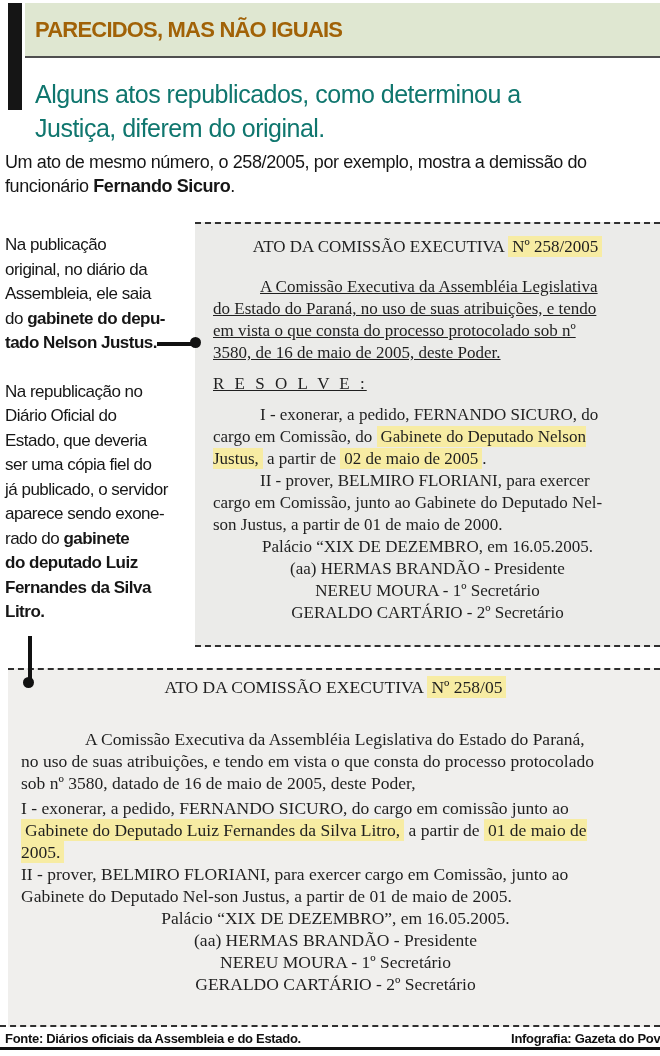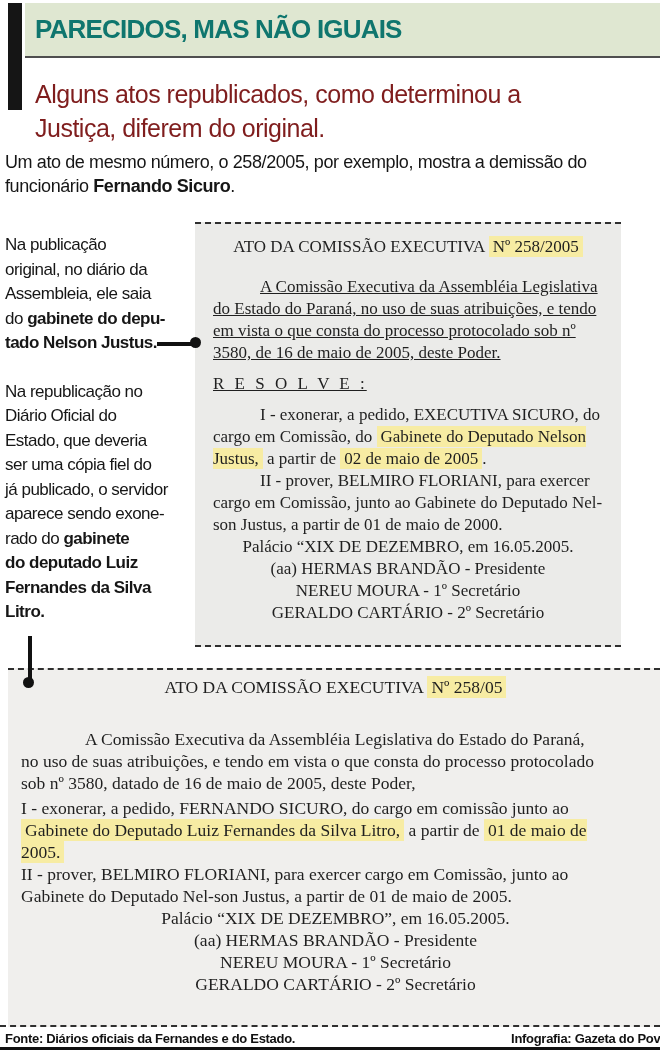--- a/index.html
+++ b/index.html
@@ -4,34 +4,34 @@
 <style>
   html,body{margin:0;padding:0;background:#fff;}
   .page{position:relative;width:660px;height:1056px;background:#ffffff;overflow:hidden;
         font-family:"Liberation Sans",sans-serif;color:#161616;}
 
   
   .accent-bar{position:absolute;left:8px;top:3px;width:14px;height:107px;background:#151515;}
   .header{position:absolute;left:25px;top:3px;width:635px;height:55px;
           background:var(--header-green,#dfe7d1);border-bottom:2px solid #4f4f4f;
           display:flex;align-items:center;box-sizing:border-box;}
-  .header h1{margin:0;padding-left:10px;font-size:26px;font-weight:700;letter-spacing:-0.8px;color:#0f766e;}
+  .header h1{margin:0;padding-left:10px;font-size:22px;font-weight:700;letter-spacing:-0.8px;color:#a16207;}
   .subtitle{position:absolute;left:35px;top:77px;margin:0;font-size:25px;line-height:34px;
-            color:#7f1d1d;letter-spacing:-0.5px;white-space:pre-line;}
+            color:#0f766e;letter-spacing:-0.5px;white-space:pre-line;}
   .intro{position:absolute;left:5px;top:150px;width:652px;margin:0;font-size:18px;line-height:24px;
          letter-spacing:-0.4px;white-space:pre-line;}
 
   
   .sidebar{position:absolute;left:5px;top:233px;width:190px;}
   .side-p{margin:0;font-size:17px;line-height:24.5px;letter-spacing:-0.5px;white-space:pre-line;}
   .side-p + .side-p{margin-top:24px;}
 
   
   .doc{position:absolute;box-sizing:border-box;font-family:"Liberation Serif",serif;color:#1f1f1f;}
-  .doc1{left:195px;top:222px;width:426px;height:425px;background:var(--box1-bg,#ebebe9);
+  .doc1{left:195px;top:222px;width:465px;height:425px;background:var(--box1-bg,#ebebe9);
         border-top:2px dashed #2f2f2f;border-bottom:2px dashed #2f2f2f;
         padding:12px 18px 16px 18px;font-size:17px;line-height:22px;}
   .doc2{left:8px;top:668px;width:652px;height:359px;background:var(--box2-bg,#f0efed);
         border-top:2px dashed #2f2f2f;
         padding:6px 10px 0 13px;font-size:17.5px;line-height:22px;}
   .blk{margin:0;white-space:pre-line;}
   .center{text-align:center;}
   .right{text-align:left;}
   .title{margin-bottom:18px;}
   .title2{margin-bottom:30px;}
@@ -91,21 +91,21 @@
 Litro.</span></p>
   </aside>
 
   <section class="doc doc1">
       <p class="blk center title"><span>ATO DA COMISSÃO EXECUTIVA </span><span class="hl">Nº 258/2005</span></p>
       <p class="blk indent gap-sm"><span>A Comissão Executiva da Assembléia Legislativa
 do Estado do Paraná, no uso de suas atribuições, e tendo
 em vista o que consta do processo protocolado sob nº
 3580, de 16 de maio de 2005, deste Poder.</span></p>
       <p class="blk right resolve gap-sm"><span>R E S O L V E :</span></p>
-      <p class="blk indent"><span>I - exonerar, a pedido, EXECUTIVA SICURO, do
+      <p class="blk indent"><span>I - exonerar, a pedido, FERNANDO SICURO, do
 cargo em Comissão, do </span><span class="hl">Gabinete do Deputado Nelson
 Justus,</span><span> a partir de </span><span class="hl">02 de maio de 2005</span><span>.</span></p>
       <p class="blk indent"><span>II - prover, BELMIRO FLORIANI, para exercer
 cargo em Comissão, junto ao Gabinete do Deputado Nel-
 son Justus, a partir de 01 de maio de 2000.</span></p>
       <p class="blk center"><span>Palácio “XIX DE DEZEMBRO, em 16.05.2005.</span></p>
       <p class="blk center"><span>(aa) HERMAS BRANDÃO - Presidente</span></p>
       <p class="blk center"><span>NEREU MOURA - 1º Secretário</span></p>
       <p class="blk center"><span>GERALDO CARTÁRIO - 2º Secretário</span></p>
     </section>
@@ -125,17 +125,17 @@
       <p class="blk center"><span>NEREU MOURA - 1º Secretário</span></p>
       <p class="blk center"><span>GERALDO CARTÁRIO - 2º Secretário</span></p>
     </section>
 
   <div class="h-arrow-line"></div>
   <div class="h-arrow-dot"></div>
   <div class="v-arrow-line"></div>
   <div class="v-arrow-dot"></div>
 
   <div class="footer-divider"></div>
-  <div class="footer-source">Fonte: Diários oficiais da Fernandes e do Estado.</div>
+  <div class="footer-source">Fonte: Diários oficiais da Assembleia e do Estado.</div>
   <div class="footer-credit">Infografia: Gazeta do Povo</div>
   <div class="bottom-rule"></div>
 
 </div>
 
 </body></html>

